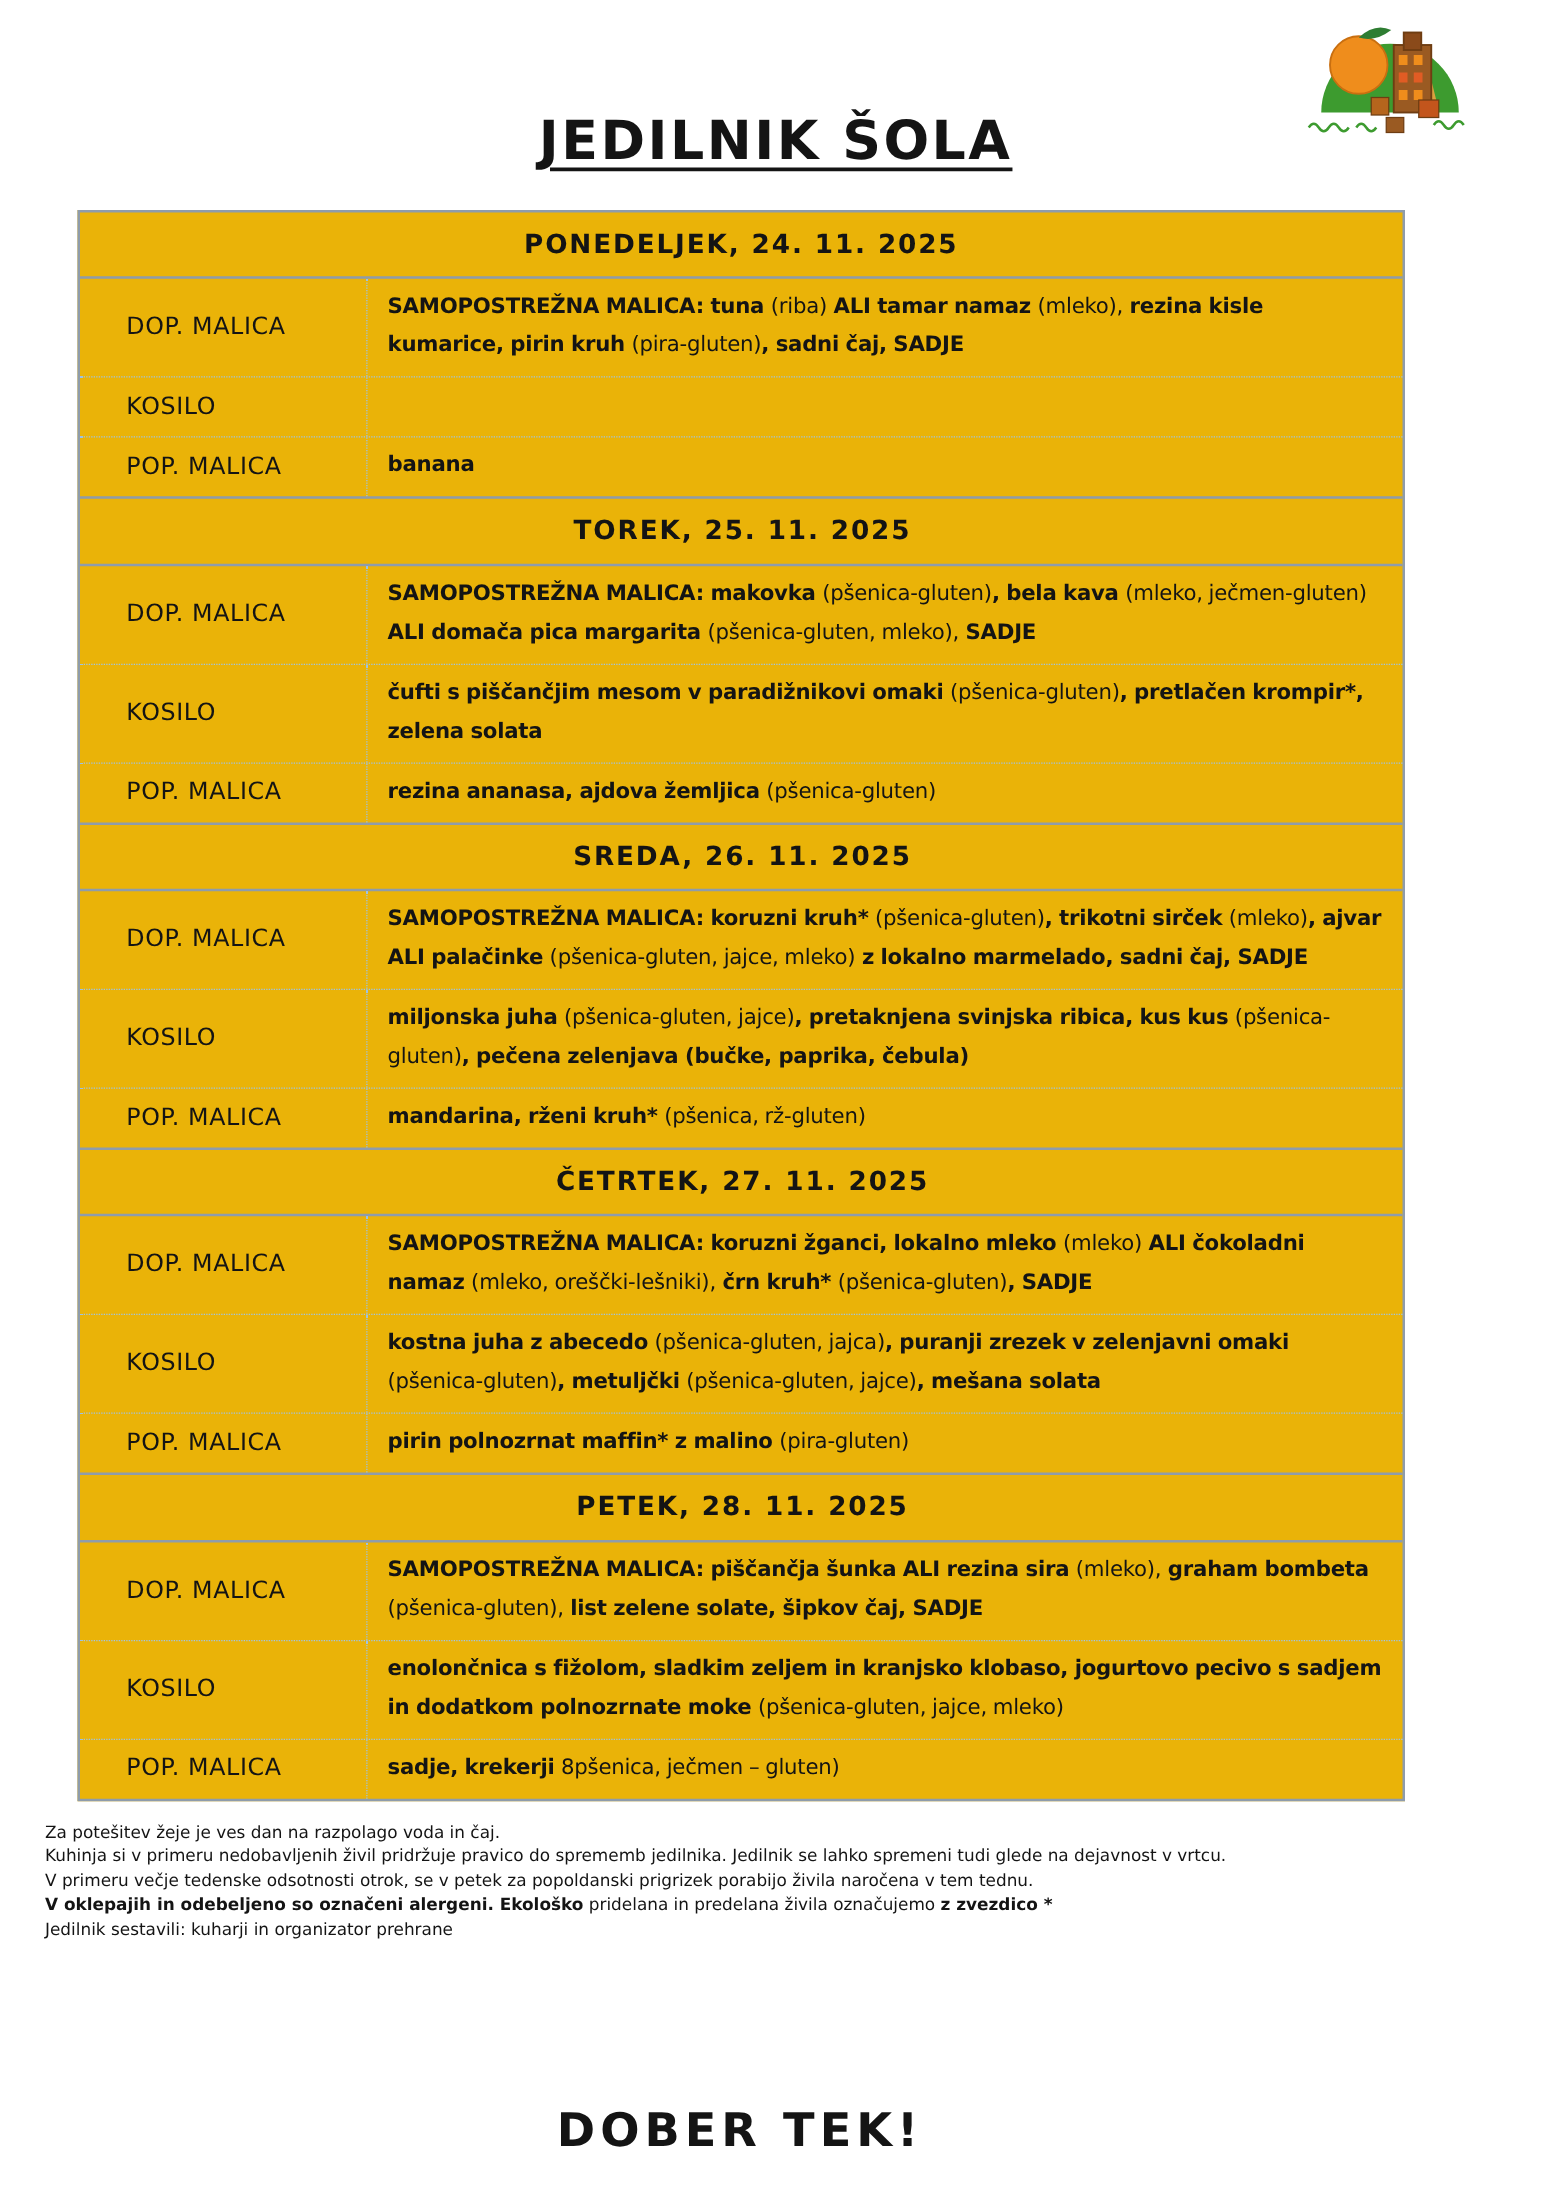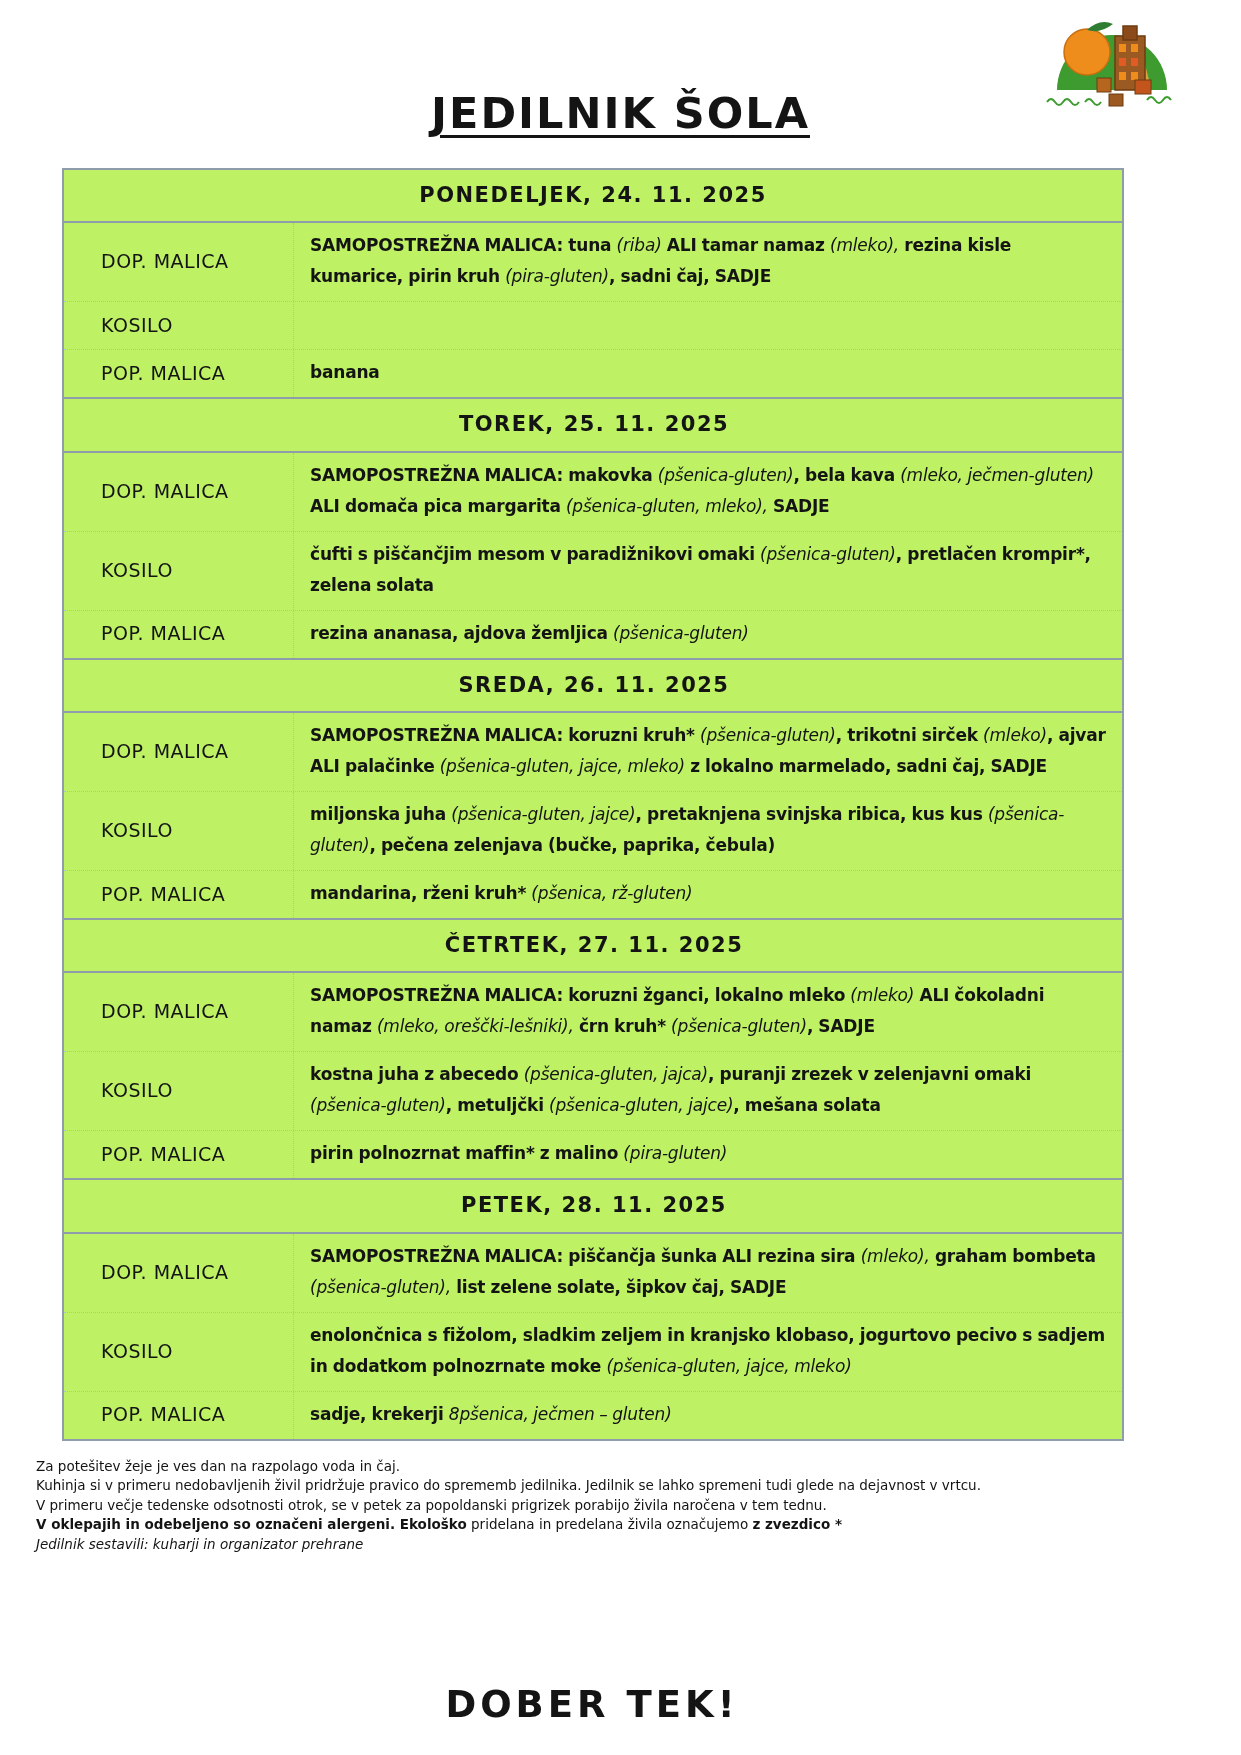--- a/index.html
+++ b/index.html
@@ -5,38 +5,38 @@
   html,body{margin:0;padding:0;background:#ffffff;}
   body{font-family:"DejaVu Sans","Liberation Sans",sans-serif;color:#141414;}
   .page{position:relative;width:1241px;min-height:1755px;background:#fff;overflow:hidden;}
 
   .logo{position:absolute;top:14px;right:58px;width:144px;height:98px;}
 
   .title{margin:0 auto;padding-top:88px;width:1060px;text-align:center;
          font-size:43px;font-weight:700;letter-spacing:2px;
          text-decoration:underline;text-decoration-thickness:3px;text-underline-offset:7px;}
 
-  .menu-table{width:1058px;margin:30px auto 16px 62px;border:2px solid #8e9cab;background:#bef264;}
+  .menu-table{width:1058px;margin:30px auto 16px 62px;border:2px solid #8e9cab;background:#eab308;}
   .day-header{border-bottom:2px solid #8e9cab;text-align:center;
               font-size:21px;font-weight:700;letter-spacing:1.5px;
               padding:11px 8px 12px 8px;line-height:1.35;}
   .day-block + .day-block .day-header{border-top:2px solid #8e9cab;padding-left:10px;}
   .menu-row{display:flex;align-items:center;min-height:47px;padding-left:23px;}
   .menu-row + .menu-row{border-top:1px dotted #9dc3e6;}
   .row-label{flex:0 0 182px;padding:6px 10px 8px 14px;font-size:19px;letter-spacing:0.5px;
              border-right:1px dotted #9dc3e6;align-self:stretch;display:flex;align-items:center;}
   .row-content{flex:1 1 auto;padding:7px 14px 9px 16px;font-size:17px;line-height:31px;
                letter-spacing:-0.2px;word-spacing:-0.5px;}
   .row-content .seg-b{font-weight:700;}
-  .row-content .seg-i{font-style:italic;font-weight:400;}
+  .row-content .seg-i{font-weight:400;}
 
   .notes{width:1060px;margin:6px auto 0 36px;font-size:13.5px;line-height:1.45;}
   .note{white-space:nowrap;}
   .note .seg-b{font-weight:700;}
-  .note .seg-i{font-style:italic;}
+  .note .seg-i{}
 
   .closing{width:1060px;margin:128px auto 0 62px;text-align:center;
            font-size:37px;font-weight:700;letter-spacing:4px;padding-bottom:60px;}
 </style>
 </head>
 <body>
 
 <div class="page">
 
   <div class="logo">

